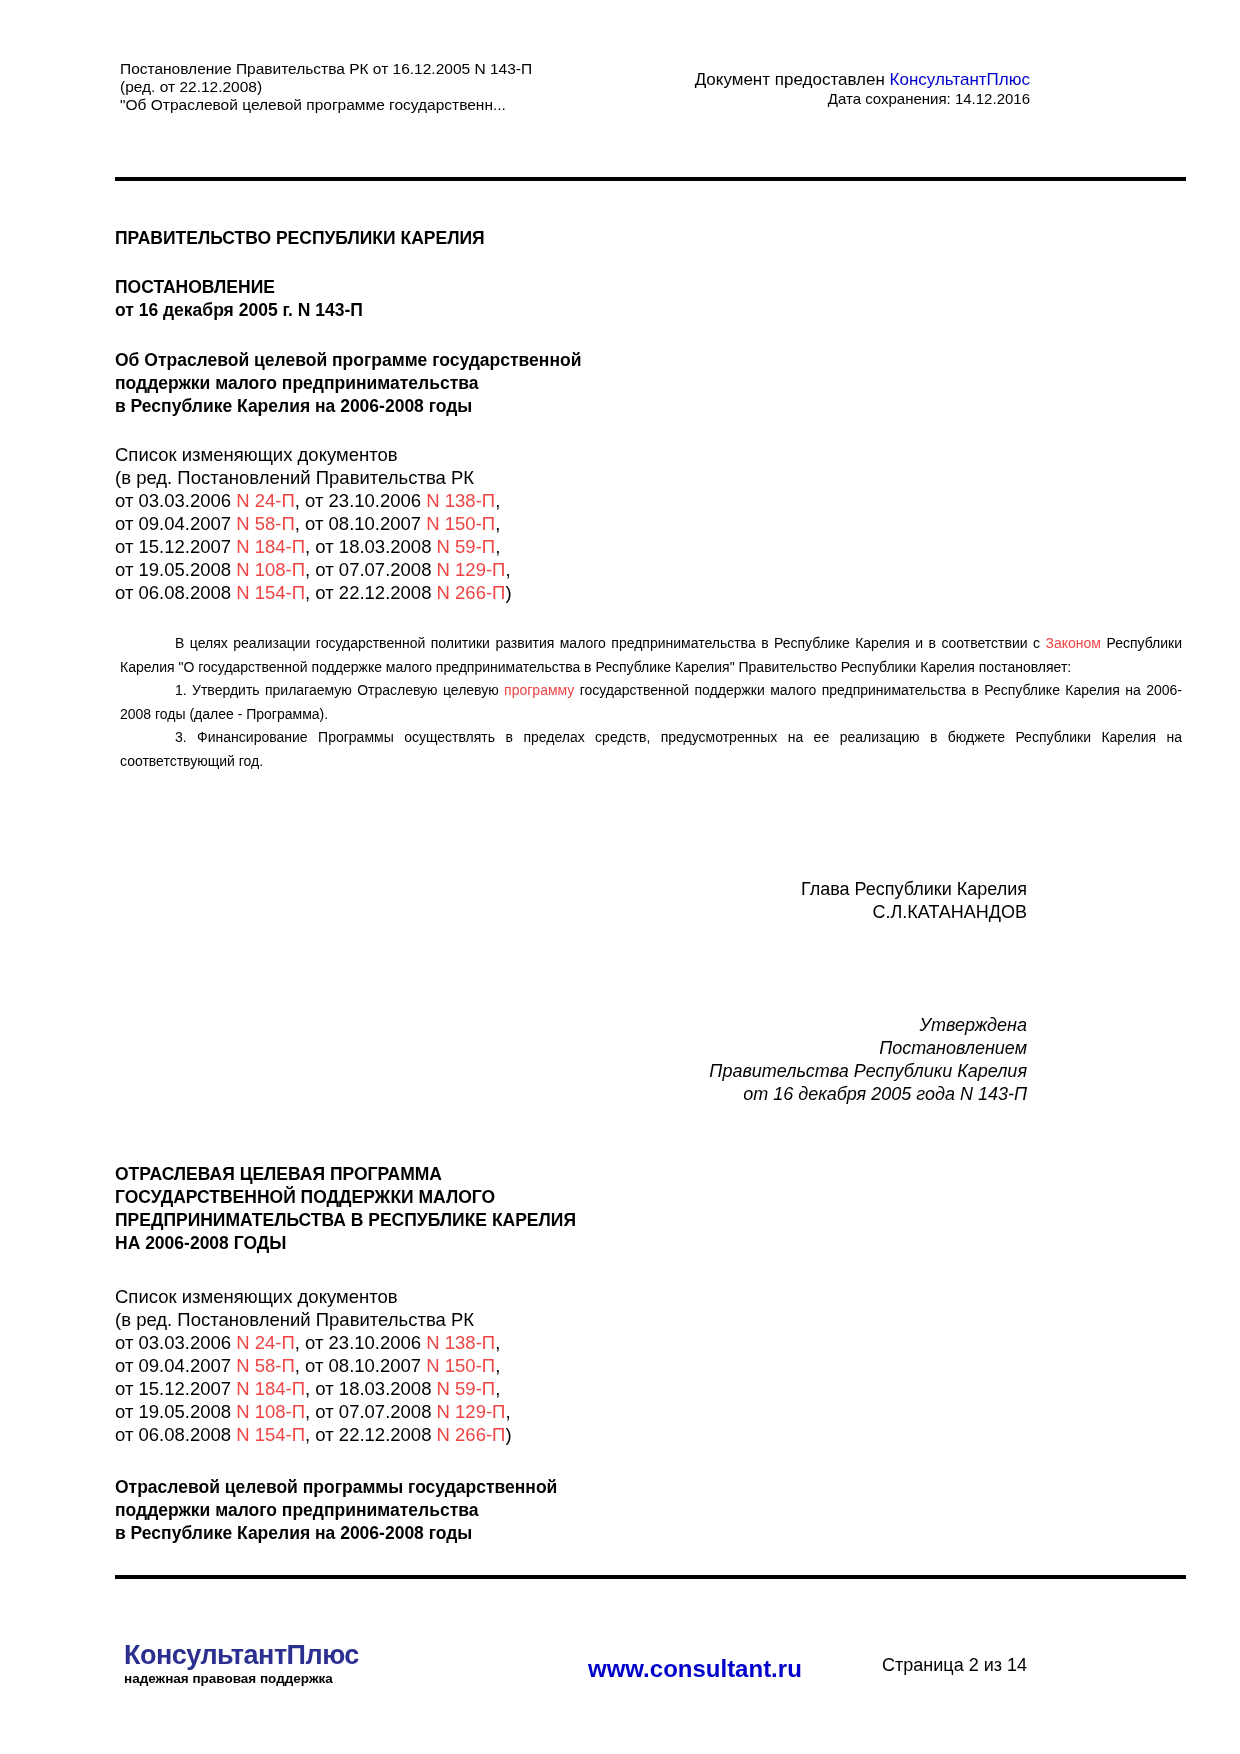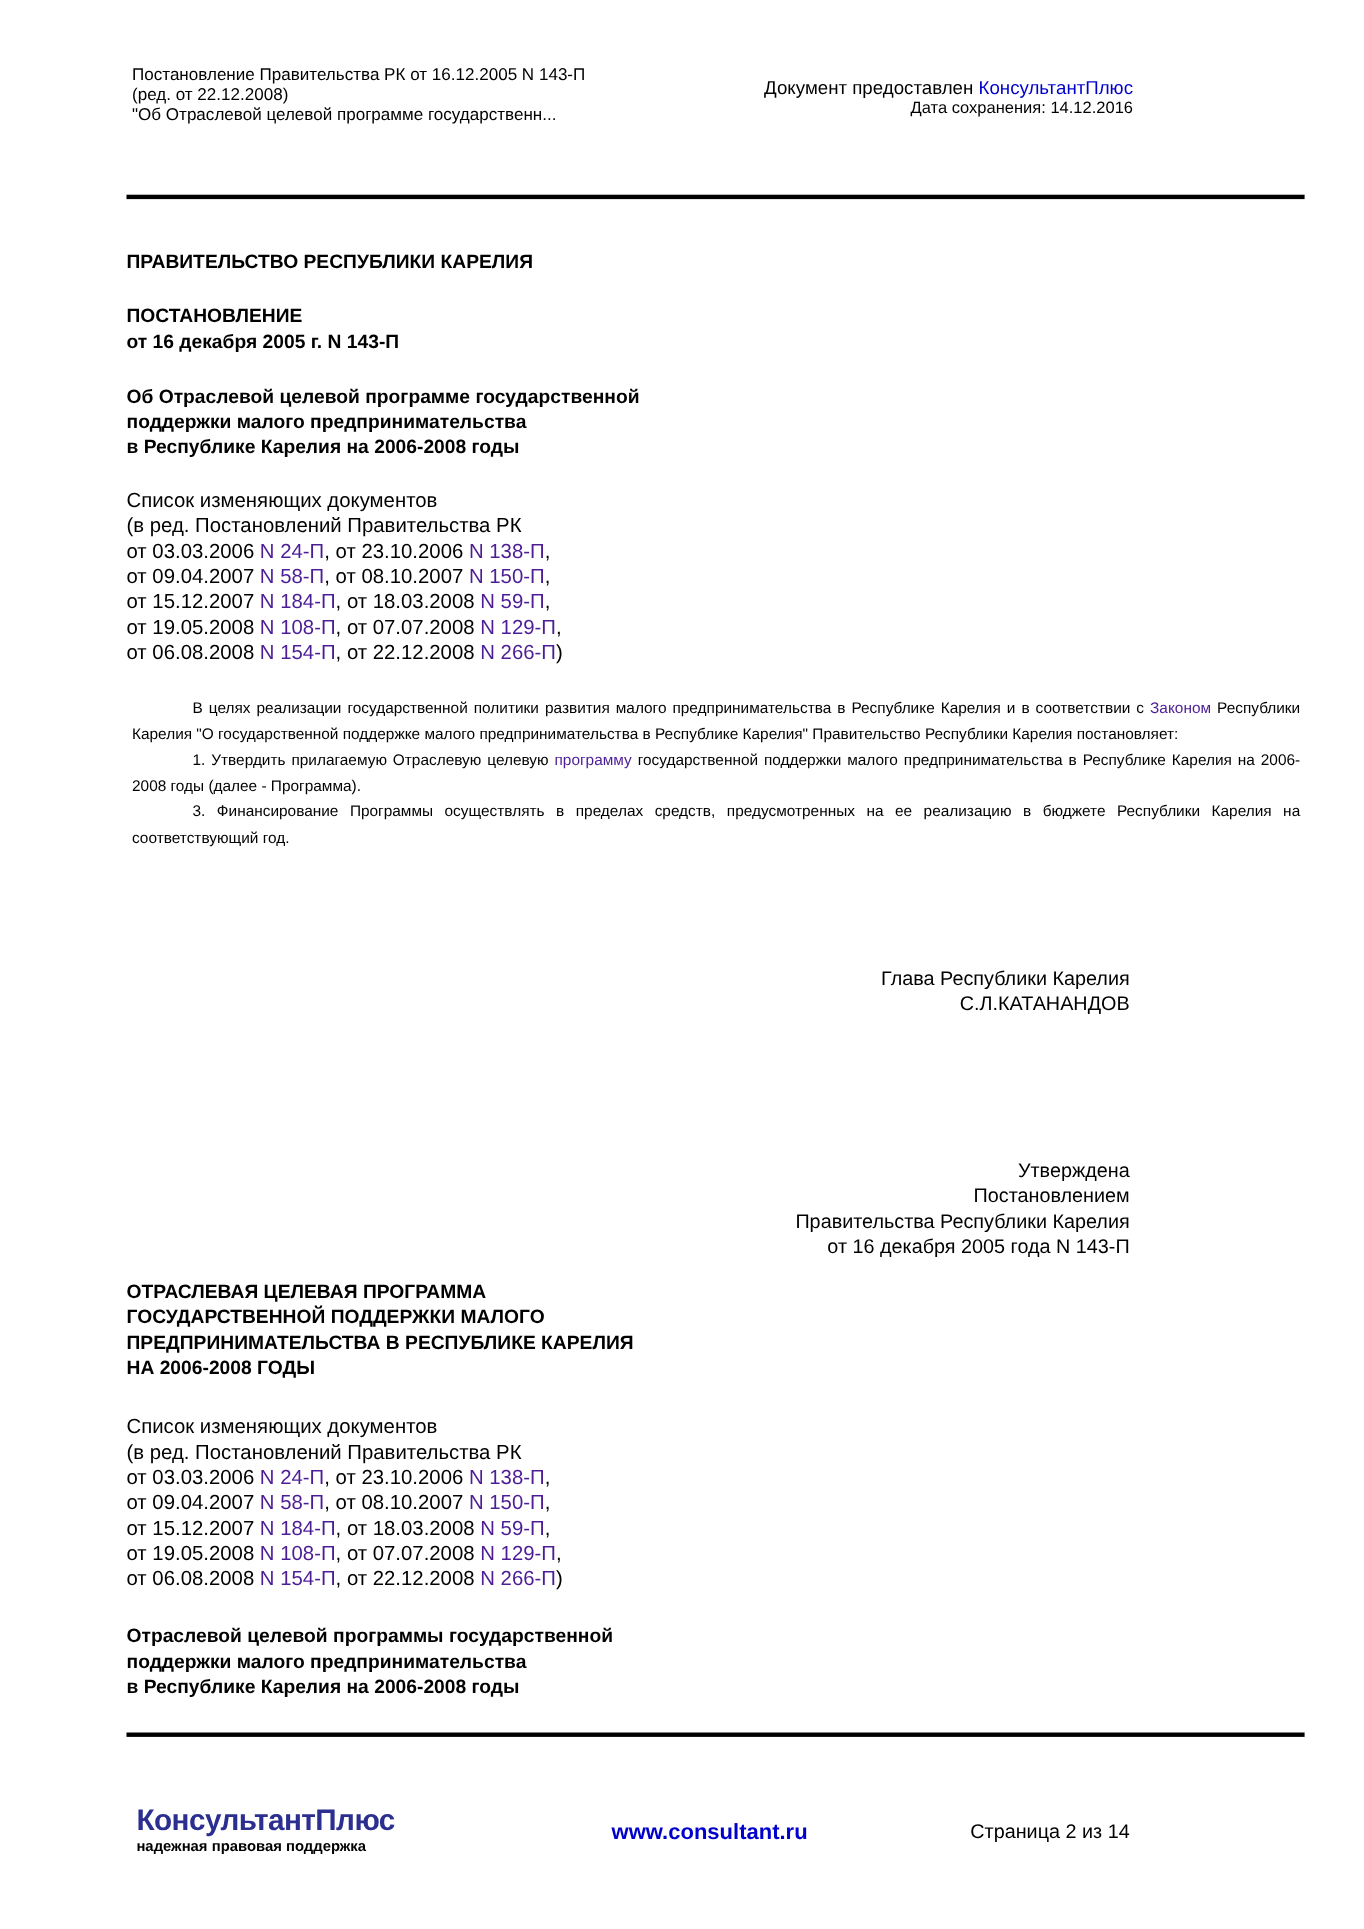--- a/index.html
+++ b/index.html
@@ -3,33 +3,33 @@
 <meta charset="utf-8">
 <style>
   html, body { margin:0; padding:0; background:#ffffff; }
   body { width:1240px; height:1754px; position:relative; overflow:hidden;
          font-family:"Liberation Sans", sans-serif; color:#000; }
   .page { position:absolute; left:0; top:0; width:1084px; height:1754px; }
   .hdr-left { position:absolute; left:120px; top:60px; font-size:15.5px; line-height:18px; }
   .hdr-right { position:absolute; right:54px; top:70px; text-align:right; font-size:17px; line-height:19px; }
   .hdr-right .small { font-size:15px; }
   .blue { color:#0000cc; }
-  .link { color:#4c1d95; }
+  .link { color:#ef4444; }
   .rule { position:absolute; left:115px; width:1071px; height:4px; background:#000; }
   .center { position:absolute; left:115px; width:1071px; }
   .bold { font-weight:bold; }
   .t17 { font-size:17.5px; line-height:23px; }
   .list { font-size:18.5px; line-height:23px; }
   .body-text { position:absolute; left:120px; width:1062px; font-size:14px; line-height:23.5px; text-align:justify; }
   .body-text p { margin:0; text-indent:55px; text-align:justify; text-align-last:left; }
   .right-block { position:absolute; right:57px; text-align:right; font-size:18px; line-height:23px; }
   .footer-logo { position:absolute; left:124px; top:1640px; }
   .footer-logo .brand { font-size:27px; font-weight:bold; color:#2b2f8f; letter-spacing:-0.5px; line-height:30px; }
   .footer-logo .tag { font-size:13.5px; font-weight:bold; color:#000; line-height:18px; }
-  .footer-url { position:absolute; left:556px; top:1655px; font-size:20px; font-weight:bold; color:#0000cc; }
+  .footer-url { position:absolute; left:588px; top:1655px; font-size:24px; font-weight:bold; color:#0000cc; }
   .footer-page { position:absolute; right:57px; top:1655px; font-size:18px; }
 </style>
 </head>
 <body>
 
 <div class="page">
 
   <div class="hdr-left">
     <div>Постановление Правительства РК от 16.12.2005 N 143-П</div>
     <div>(ред. от 22.12.2008)</div>
@@ -70,21 +70,21 @@
     <p><span>В целях реализации государственной политики развития малого предпринимательства в Республике Карелия и в соответствии с </span><a class="link">Законом</a><span> Республики Карелия "О государственной поддержке малого предпринимательства в Республике Карелия" Правительство Республики Карелия постановляет:</span></p>
     <p><span>1. Утвердить прилагаемую Отраслевую целевую </span><a class="link">программу</a><span> государственной поддержки малого предпринимательства в Республике Карелия на 2006-2008 годы (далее - Программа).</span></p>
     <p>3. Финансирование Программы осуществлять в пределах средств, предусмотренных на ее реализацию в бюджете Республики Карелия на соответствующий год.</p>
   </div>
 
   <div class="right-block" style="top:878px;">
     <div>Глава Республики Карелия</div>
     <div>С.Л.КАТАНАНДОВ</div>
   </div>
 
-  <div class="right-block" style="top:1053px;">
+  <div class="right-block" style="top:1014px;font-style:italic;">
     <div>Утверждена</div>
     <div>Постановлением</div>
     <div>Правительства Республики Карелия</div>
     <div>от 16 декабря 2005 года N 143-П</div>
   </div>
 
   <div class="center bold t17" style="top:1163px;">
     <div>ОТРАСЛЕВАЯ ЦЕЛЕВАЯ ПРОГРАММА</div>
     <div>ГОСУДАРСТВЕННОЙ ПОДДЕРЖКИ МАЛОГО</div>
     <div>ПРЕДПРИНИМАТЕЛЬСТВА В РЕСПУБЛИКЕ КАРЕЛИЯ</div>

